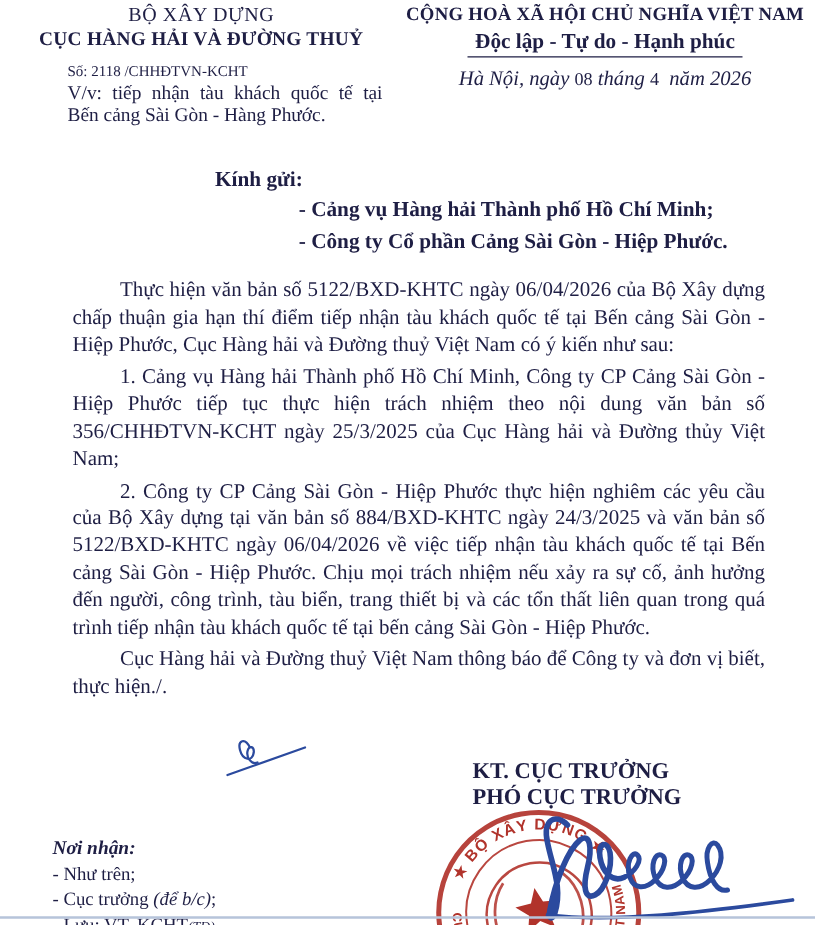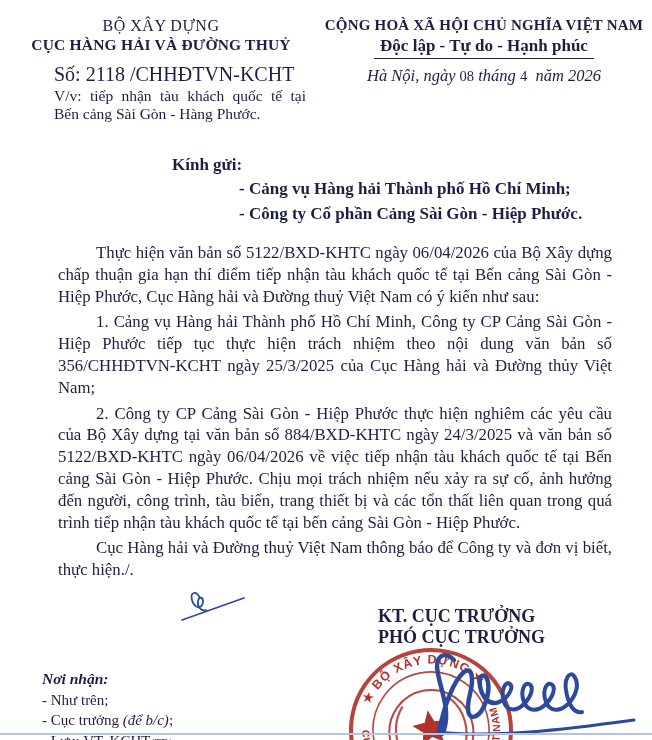--- a/index.html
+++ b/index.html
@@ -2,28 +2,28 @@
 <html><head>
 <meta charset="utf-8">
 <style>
   * { margin:0; padding:0; box-sizing:border-box; }
   html,body { background:#e8e8e8; }
   .page {
     position:relative; width:652px; height:740px; background:#ffffff;
     font-family:"Liberation Serif", serif; color:#1e1e44; overflow:hidden;
     margin:0 auto;
   }
-  .header { display:flex; padding-top:17px; }
+  .header { display:flex; padding-top:4px; }
   .hl { width:322px; text-align:center; }
   .hr { flex:1; text-align:center; padding-right:6px; }
   .hl-ministry { font-size:16px; letter-spacing:.5px; }
   .hl-agency { font-size:15.5px; font-weight:bold; letter-spacing:.2px; margin-top:1px; }
   .hl-agency2 { font-size:15.5px; font-weight:bold; display:inline-block;
     border-bottom:1.5px solid #1e1e44; padding:0 4px 2px 4px; margin-top:1px; }
-  .hl-number { text-align:left; margin:9px 0 0 54px; font-size:20px; }
+  .hl-number { text-align:left; margin:9px 0 0 54px; font-size:12px; }
   .hl-subject { text-align:left; margin:1px 0 0 54px; width:252px; font-size:15.5px; line-height:18px; }
   .hl-subject .j { text-align:justify; text-align-last:justify; }
   .hr-nat1 { font-size:15px; font-weight:bold; letter-spacing:.2px; }
   .hr-nat2 { font-size:17px; font-weight:bold; display:inline-block;
     border-bottom:1.5px solid #1e1e44; padding:0 6px 2px 6px; margin-top:2px; }
   .hr-date { font-size:16.5px; margin-top:7px; }
   .it { font-style:italic; }
   .up { font-style:normal; font-size:14.5px; }
   .recipients { margin-top:32px; font-size:17px;font-weight:bold; }
   .salutation { margin-left:172px; }

